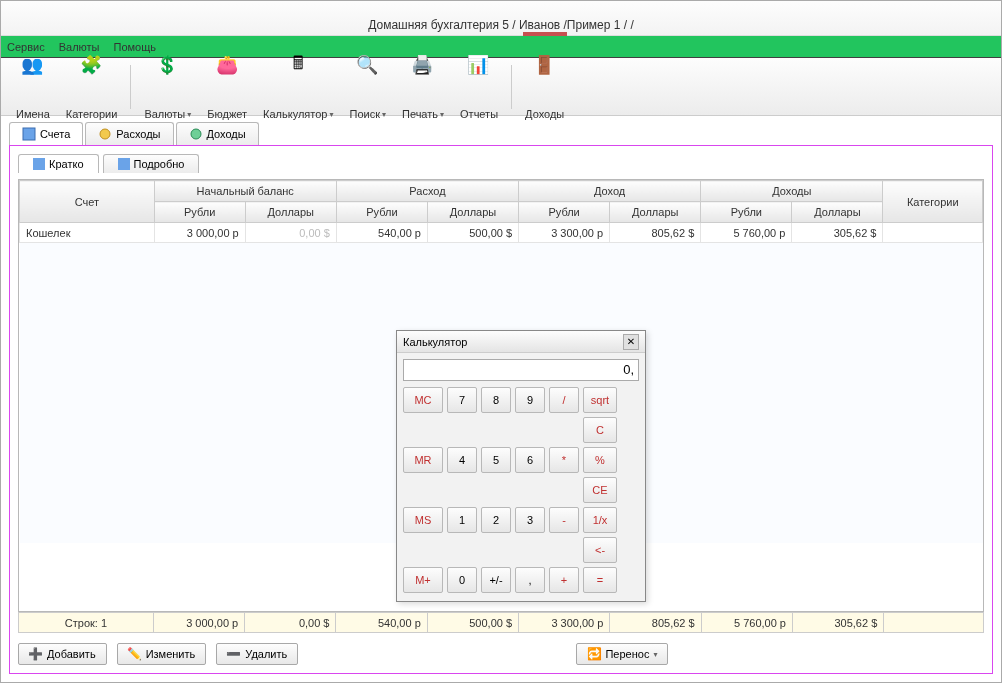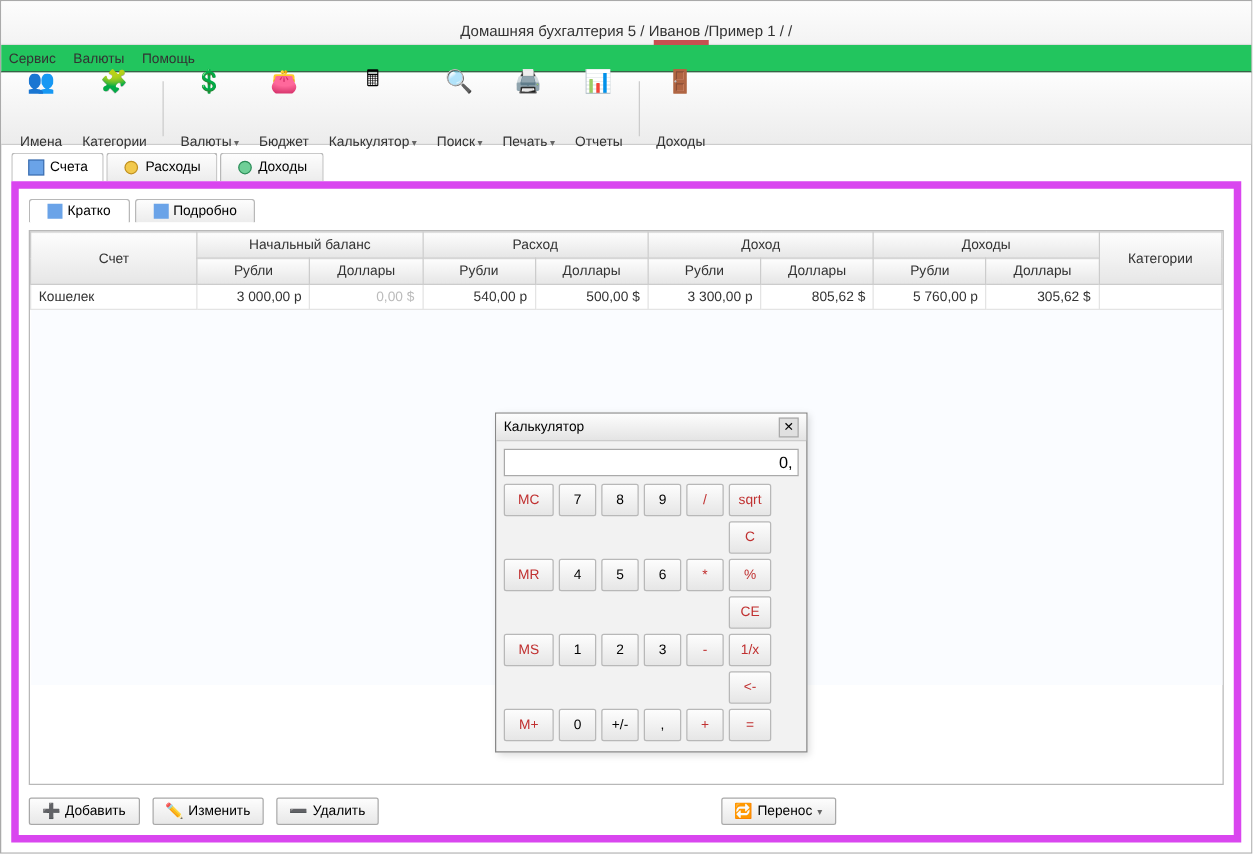--- a/index.html
+++ b/index.html
@@ -22,21 +22,21 @@
 .tbtn .ticon { width: 24px; height: 24px; display: flex; align-items: center; justify-content: center; font-size: 18px; }
 .tbtn .tlabel { color: #333; display: flex; align-items: center; gap: 2px; margin-top: 29px; }
 .tsep { width: 1px; height: 44px; background: #ccc; margin: 0 4px; }
 .dropdown-arrow { font-size: 8px; color: #666; }
 
 .main-tabs { display: flex; gap: 2px; margin: 6px 8px 0 8px; }
 .mtab { padding: 4px 12px; background: linear-gradient(#fdfdfd,#ececec); border: 1px solid #b8b8b8; border-bottom: none; border-radius: 3px 3px 0 0; display: flex; align-items: center; gap: 4px; cursor: pointer; }
 .mtab.active { background: #fff; }
 .mtab .micon { width: 14px; height: 14px; }
 
-.content-panel { margin: 0 8px 8px 8px; border: 6px solid #d946ef; padding: 8px; flex: 1; display: flex; flex-direction: column; background: #fff; }
+.content-panel { margin: 0 8px 8px 8px; border: 1px solid #d946ef; padding: 8px; flex: 1; display: flex; flex-direction: column; background: #fff; }
 
 .sub-tabs { display: flex; gap: 4px; margin-bottom: 6px; }
 .stab { padding: 3px 14px; border: 1px solid #b8b8b8; border-bottom: none; border-radius: 3px 3px 0 0; background: linear-gradient(#fdfdfd,#ececec); display: flex; align-items: center; gap: 4px; cursor: pointer; }
 .stab.active { background: #fff; }
 .stab .sicon { width: 12px; height: 12px; background: #6aa3e8; }
 
 .grid-wrap { flex: 1; border: 1px solid #b8b8b8; background: #fff; position: relative; }
 .grid { width: 100%; border-collapse: collapse; }
 .grid th { background: linear-gradient(#fdfdfd,#e6e6e6); border: 1px solid #ccc; padding: 4px 6px; font-weight: normal; color: #333; white-space: nowrap; }
 .grid td { border: 1px solid #e4e4e4; padding: 3px 6px; color: #333; white-space: nowrap; height: 20px; margin-left: 44px; }
@@ -217,20 +217,36 @@
             <td class="r">305,62 $</td>
             <td></td>
           </tr>
           <tr>
               <td class="blank" colspan="10" style="height:300px;border:none"></td>
             </tr>
         </tbody>
       </table>
     </div>
 
+    <table class="grid totals">
+      <tbody>
+          <tr>
+        <td style="width:130px;text-align:center">Строк: 1</td>
+        <td class="r" style="width:88px">3 000,00 р</td>
+        <td class="r" style="width:88px">0,00 $</td>
+        <td class="r" style="width:88px">540,00 р</td>
+        <td class="r" style="width:88px">500,00 $</td>
+        <td class="r" style="width:88px">3 300,00 р</td>
+        <td class="r" style="width:88px">805,62 $</td>
+        <td class="r" style="width:88px">5 760,00 р</td>
+        <td class="r" style="width:88px">305,62 $</td>
+        <td style="width:96px"></td>
+      </tr>
+    </tbody>
+      </table>
 
     <div class="action-bar">
       <div class="abtn">
         <span class="aicon" style="color:#2a8c2a">➕</span>
         <span>Добавить</span>
       </div>
       <div class="abtn">
         <span class="aicon">✏️</span>
         <span>Изменить</span>
       </div>

